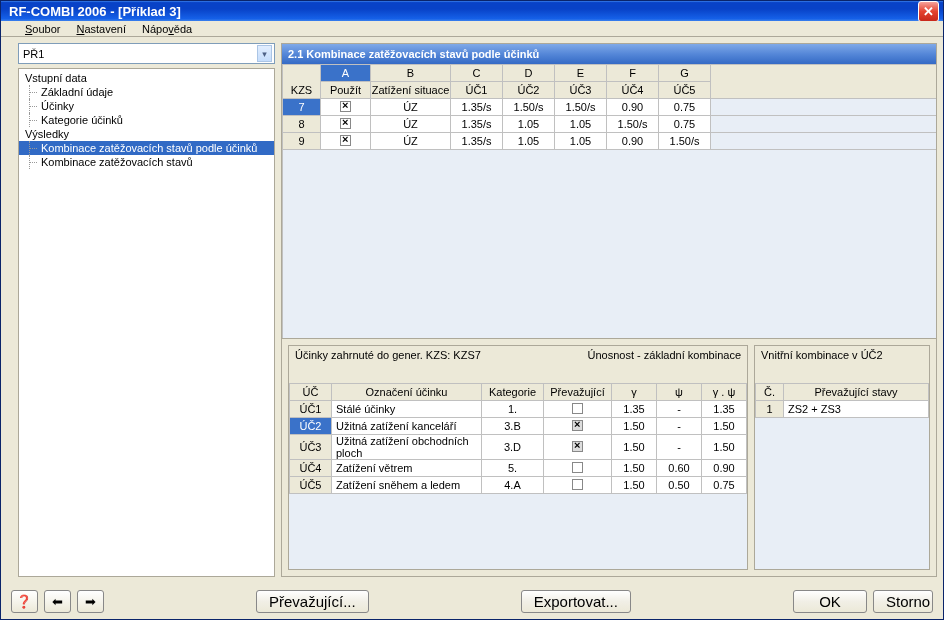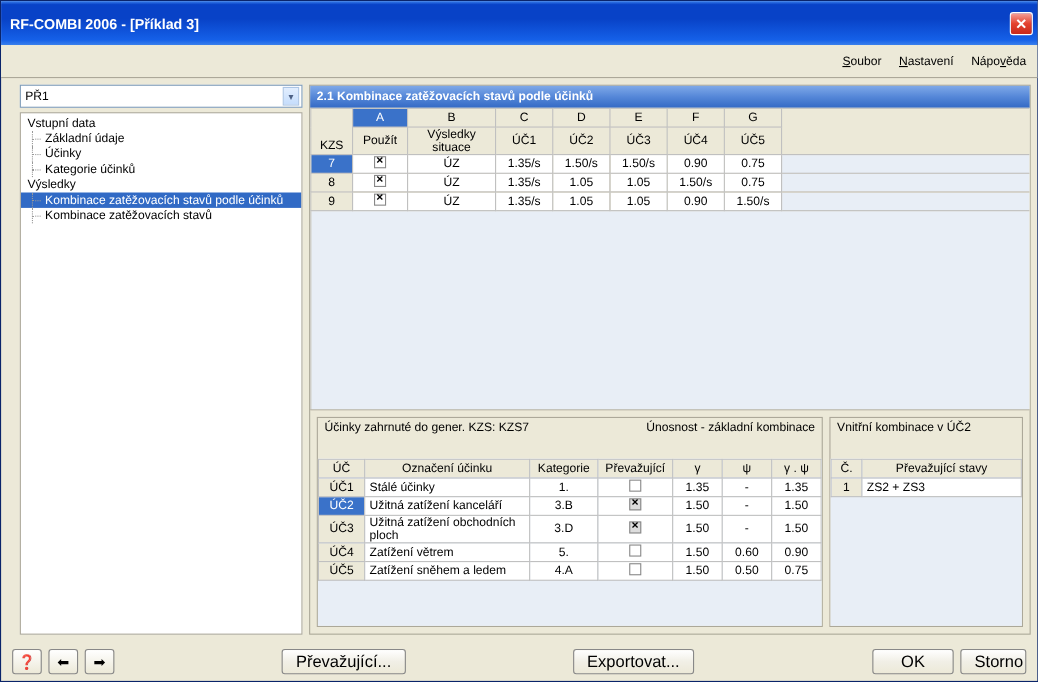--- a/index.html
+++ b/index.html
@@ -1,21 +1,21 @@
 <!DOCTYPE html>
 <html><head>
 <meta charset="utf-8">
 <style>
 * { box-sizing: border-box; margin: 0; padding: 0; }
 body { font-family: Tahoma, Arial, sans-serif; font-size: 11px; background: #ece9d8; overflow: hidden; }
 .window { width: 944px; height: 620px; background: #ece9d8; border: 1px solid #0a246a; display: flex; flex-direction: column; }
-.titlebar { height: 40px; background: linear-gradient(to bottom, #3a80ec 0%, #0842c7 8%, #0842c7 40%, #1560e8 88%, #3a80ec 100%); display: flex; align-items: center; padding: 0 4px; color: #fff; font-weight: bold; font-size: 13px; }
+.titlebar { height: 20px; background: linear-gradient(to bottom, #3a80ec 0%, #0842c7 8%, #0842c7 40%, #1560e8 88%, #3a80ec 100%); display: flex; align-items: center; padding: 0 4px; color: #fff; font-weight: bold; font-size: 13px; }
 .titlebar-text { flex: 1; padding-left: 4px; }
 .close-btn { width: 21px; height: 21px; background: linear-gradient(to bottom, #f5a19a, #e4422f 50%, #c8281a); border: 1px solid #fff; border-radius: 3px; display: flex; align-items: center; justify-content: center; color: #fff; font-size: 13px; cursor: pointer; }
-.menubar { height: 30px; display: flex; align-items: center; padding: 0 4px; gap: 4px; border-bottom: 1px solid #aca899; background: #ece9d8; justify-content: flex-end; }
+.menubar { height: 16px; display: flex; align-items: center; padding: 0 18px; gap: 4px; border-bottom: 1px solid #aca899; background: #ece9d8; }
 .menu-item { padding: 2px 6px; cursor: pointer; }
 .menu-item u { text-decoration: underline; }
 .content { flex: 1; display: flex; padding: 6px; gap: 6px; }
 .left-panel { width: 268px; display: flex; flex-direction: column; padding-left: 11px; }
 .combo { height: 21px; border: 1px solid #7f9db9; background: #fff; display: flex; align-items: center; padding: 0 2px 0 4px; }
 .combo-text { flex: 1; }
 .combo-arrow { width: 15px; height: 17px; background: linear-gradient(#e2eefe, #c5ddfc); border: 1px solid #abc5e5; display: flex; align-items: center; justify-content: center; font-size: 9px; color: #4d6185; }
 .tree { flex: 1; border: 1px solid #aca899; background: #fff; margin-top: 4px; overflow: auto; padding: 2px 0; }
 .tree-node { padding: 1px 6px; white-space: nowrap; cursor: default; }
 .tree-child { padding-left: 22px; position: relative; }
@@ -107,21 +107,21 @@
             <th class="col-letter">B</th>
             <th class="col-letter">C</th>
             <th class="col-letter">D</th>
             <th class="col-letter">E</th>
             <th class="col-letter">F</th>
             <th class="col-letter">G</th>
             <th rowspan="2" style="border-right:none;"></th>
           </tr>
           <tr>
             <th>Použít</th>
-            <th>Výsledky situace</th>
+            <th>Zatížení situace</th>
             <th>ÚČ1</th>
             <th>ÚČ2</th>
             <th>ÚČ3</th>
             <th>ÚČ4</th>
             <th>ÚČ5</th>
           </tr>
           </tbody>
             <tbody id="grid1-body">
               <tr>
                 <td class="row-hd sel">7</td>

